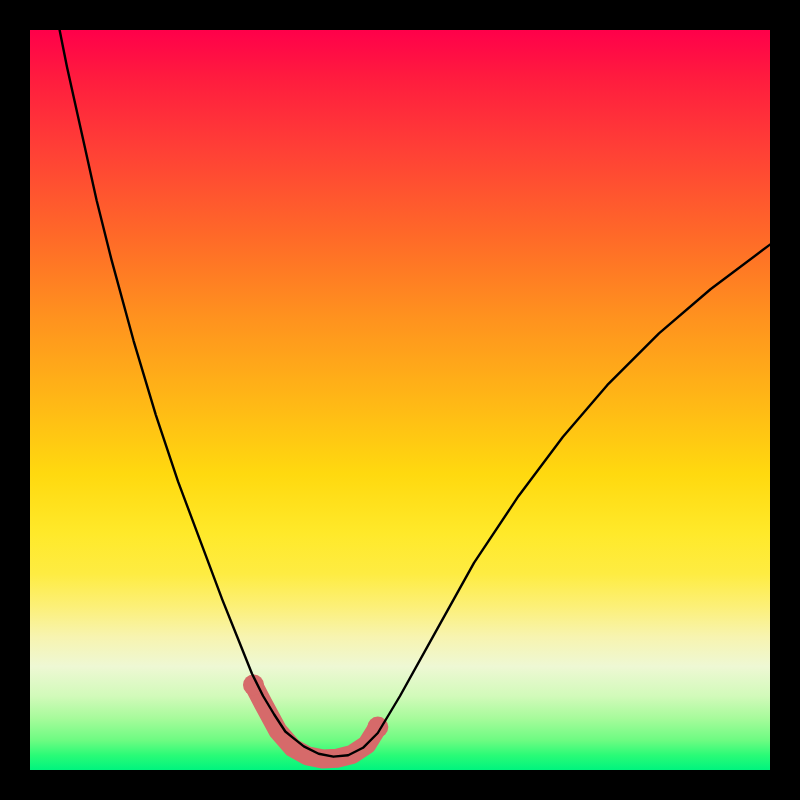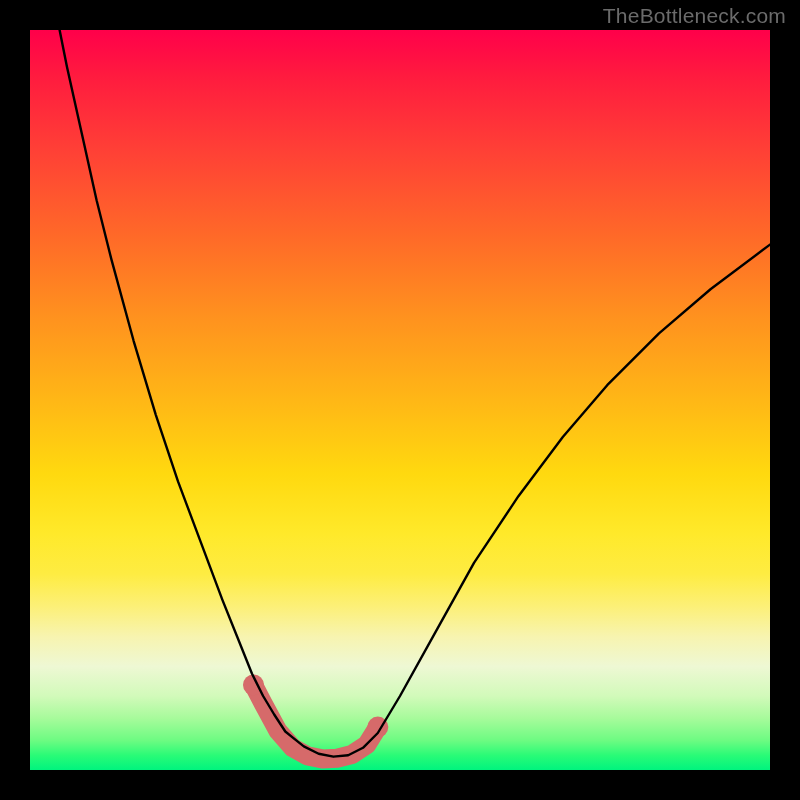--- a/index.html
+++ b/index.html
@@ -58,21 +58,20 @@
     left: 0;
     top: 0;
     width: 740px;
     height: 740px;
   }
 </style>
 </head>
 <body>
 
 <div class="frame">
-  <div class="watermark">TheBottleneck.com</div>
   <div class="plot-area">
     <svg class="overlay" viewBox="0 0 740 740" preserveAspectRatio="none">
       <path id="highlight-path" d="M223.48 654.90 L233.10 673.40 L247.90 700.78 L262.70 717.80 L277.50 725.94 L292.30 728.90 L307.10 728.16 L321.90 724.46 L336.70 714.84 L347.80 697.08" fill="none" stroke="#d66a6a" stroke-width="19" stroke-linecap="round" stroke-linejoin="round"></path>
       <circle id="dot-left" r="10.5" fill="#d66a6a" cx="223.48" cy="654.90"></circle>
       <circle id="dot-right" r="10.5" fill="#d66a6a" cx="347.80" cy="697.08"></circle>
       <path id="curve-path" d="M29.60 0.00 L37.00 37.00 L51.80 103.60 L66.60 170.20 L81.40 229.40 L103.60 310.80 L125.80 384.80 L148.00 451.40 L170.20 510.60 L192.40 569.80 L207.20 606.80 L222.00 643.80 L233.10 666.00 L244.20 684.50 L255.30 701.52 L263.44 708.18 L273.80 716.32 L288.60 723.72 L303.40 726.68 L318.20 725.20 L333.00 717.80 L347.80 703.00 L370.00 666.00 L407.00 599.40 L444.00 532.80 L488.40 466.20 L532.80 407.00 L577.20 355.20 L629.00 303.40 L680.80 259.00 L740.00 214.60" fill="none" stroke="#000" stroke-width="2.4" stroke-linecap="round" stroke-linejoin="round"></path>
     </svg>
   </div>
 </div>
 

